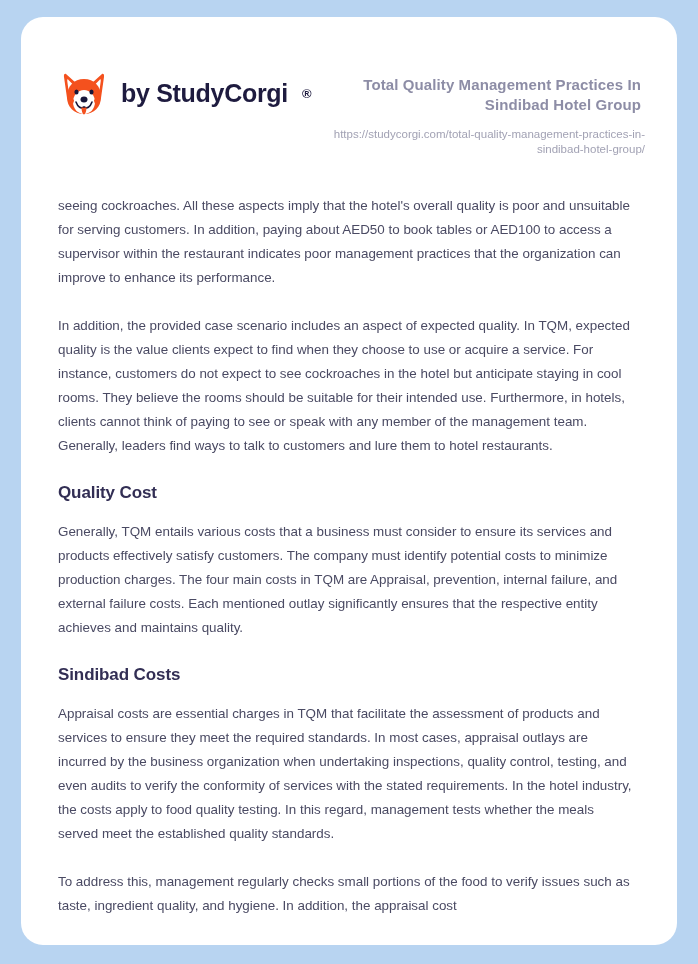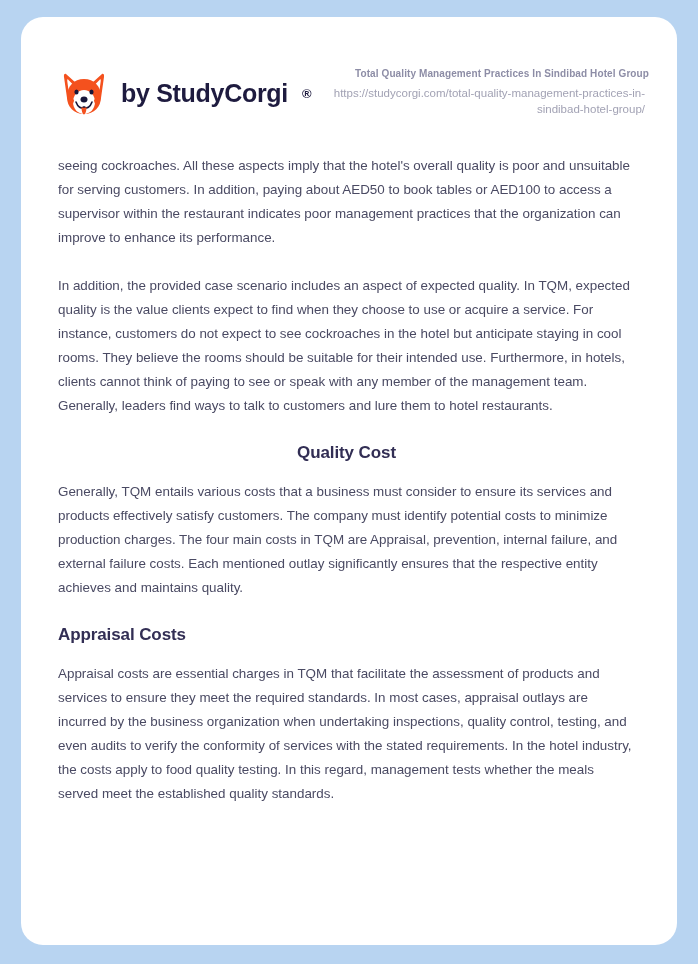--- a/index.html
+++ b/index.html
@@ -69,26 +69,26 @@
   }
 
   .header-meta {
     text-align: right;
     flex: 0 1 auto;
     max-width: 342px;
     padding-top: 1px;
   }
 
   .header-title {
-    font-size: 10px;
+    font-size: 15px;
     font-weight: bold;
     color: #8d8da6;
     line-height: 1.32;
     letter-spacing: 0.1px;
-    margin: 4px;
+    margin: 12px;
   }
 
   .header-url {
     font-size: 11.5px;
     font-weight: normal;
     color: #a2a2b4;
     line-height: 1.35;
     margin: 6px 8px 0 0;
     word-break: break-word;
   }
@@ -111,21 +111,20 @@
     font-size: 17px;
     font-weight: bold;
     color: #322e54;
     margin: 18px 0 16px 0;
     line-height: 1.3;
     letter-spacing: -0.1px;
   }
 
   .doc-body .sec-heading-first {
     margin-top: 3px;
-    text-align: center;
   }
 </style>
 </head>
 <body>
 
 <div class="page-card">
 
   <div class="doc-header">
 
     <div class="brand">
@@ -164,17 +163,18 @@
       <div class="header-url">https://studycorgi.com/total-quality-management-practices-in-sindibad-hotel-group/</div>
     </div>
 
   </div>
 
   <div class="doc-body" id="doc-body">
       <p>seeing cockroaches. All these aspects imply that the hotel's overall quality is poor and unsuitable for serving customers. In addition, paying about AED50 to book tables or AED100 to access a supervisor within the restaurant indicates poor management practices that the organization can improve to enhance its performance.</p>
       <p>In addition, the provided case scenario includes an aspect of expected quality. In TQM, expected quality is the value clients expect to find when they choose to use or acquire a service. For instance, customers do not expect to see cockroaches in the hotel but anticipate staying in cool rooms. They believe the rooms should be suitable for their intended use. Furthermore, in hotels, clients cannot think of paying to see or speak with any member of the management team. Generally, leaders find ways to talk to customers and lure them to hotel restaurants.</p>
       <h2 class="sec-heading-first">Quality Cost</h2>
       <p>Generally, TQM entails various costs that a business must consider to ensure its services and products effectively satisfy customers. The company must identify potential costs to minimize production charges. The four main costs in TQM are Appraisal, prevention, internal failure, and external failure costs. Each mentioned outlay significantly ensures that the respective entity achieves and maintains quality.</p>
-      <h2>Appraisal Costs</h2>
+      <h2>Sindibad Costs</h2>
       <p>Appraisal costs are essential charges in TQM that facilitate the assessment of products and services to ensure they meet the required standards. In most cases, appraisal outlays are incurred by the business organization when undertaking inspections, quality control, testing, and even audits to verify the conformity of services with the stated requirements. In the hotel industry, the costs apply to food quality testing. In this regard, management tests whether the meals served meet the established quality standards.</p>
+      <p>To address this, management regularly checks small portions of the food to verify issues such as taste, ingredient quality, and hygiene. In addition, the appraisal cost</p>
     </div>
 
 </div>
 
 </body></html>

